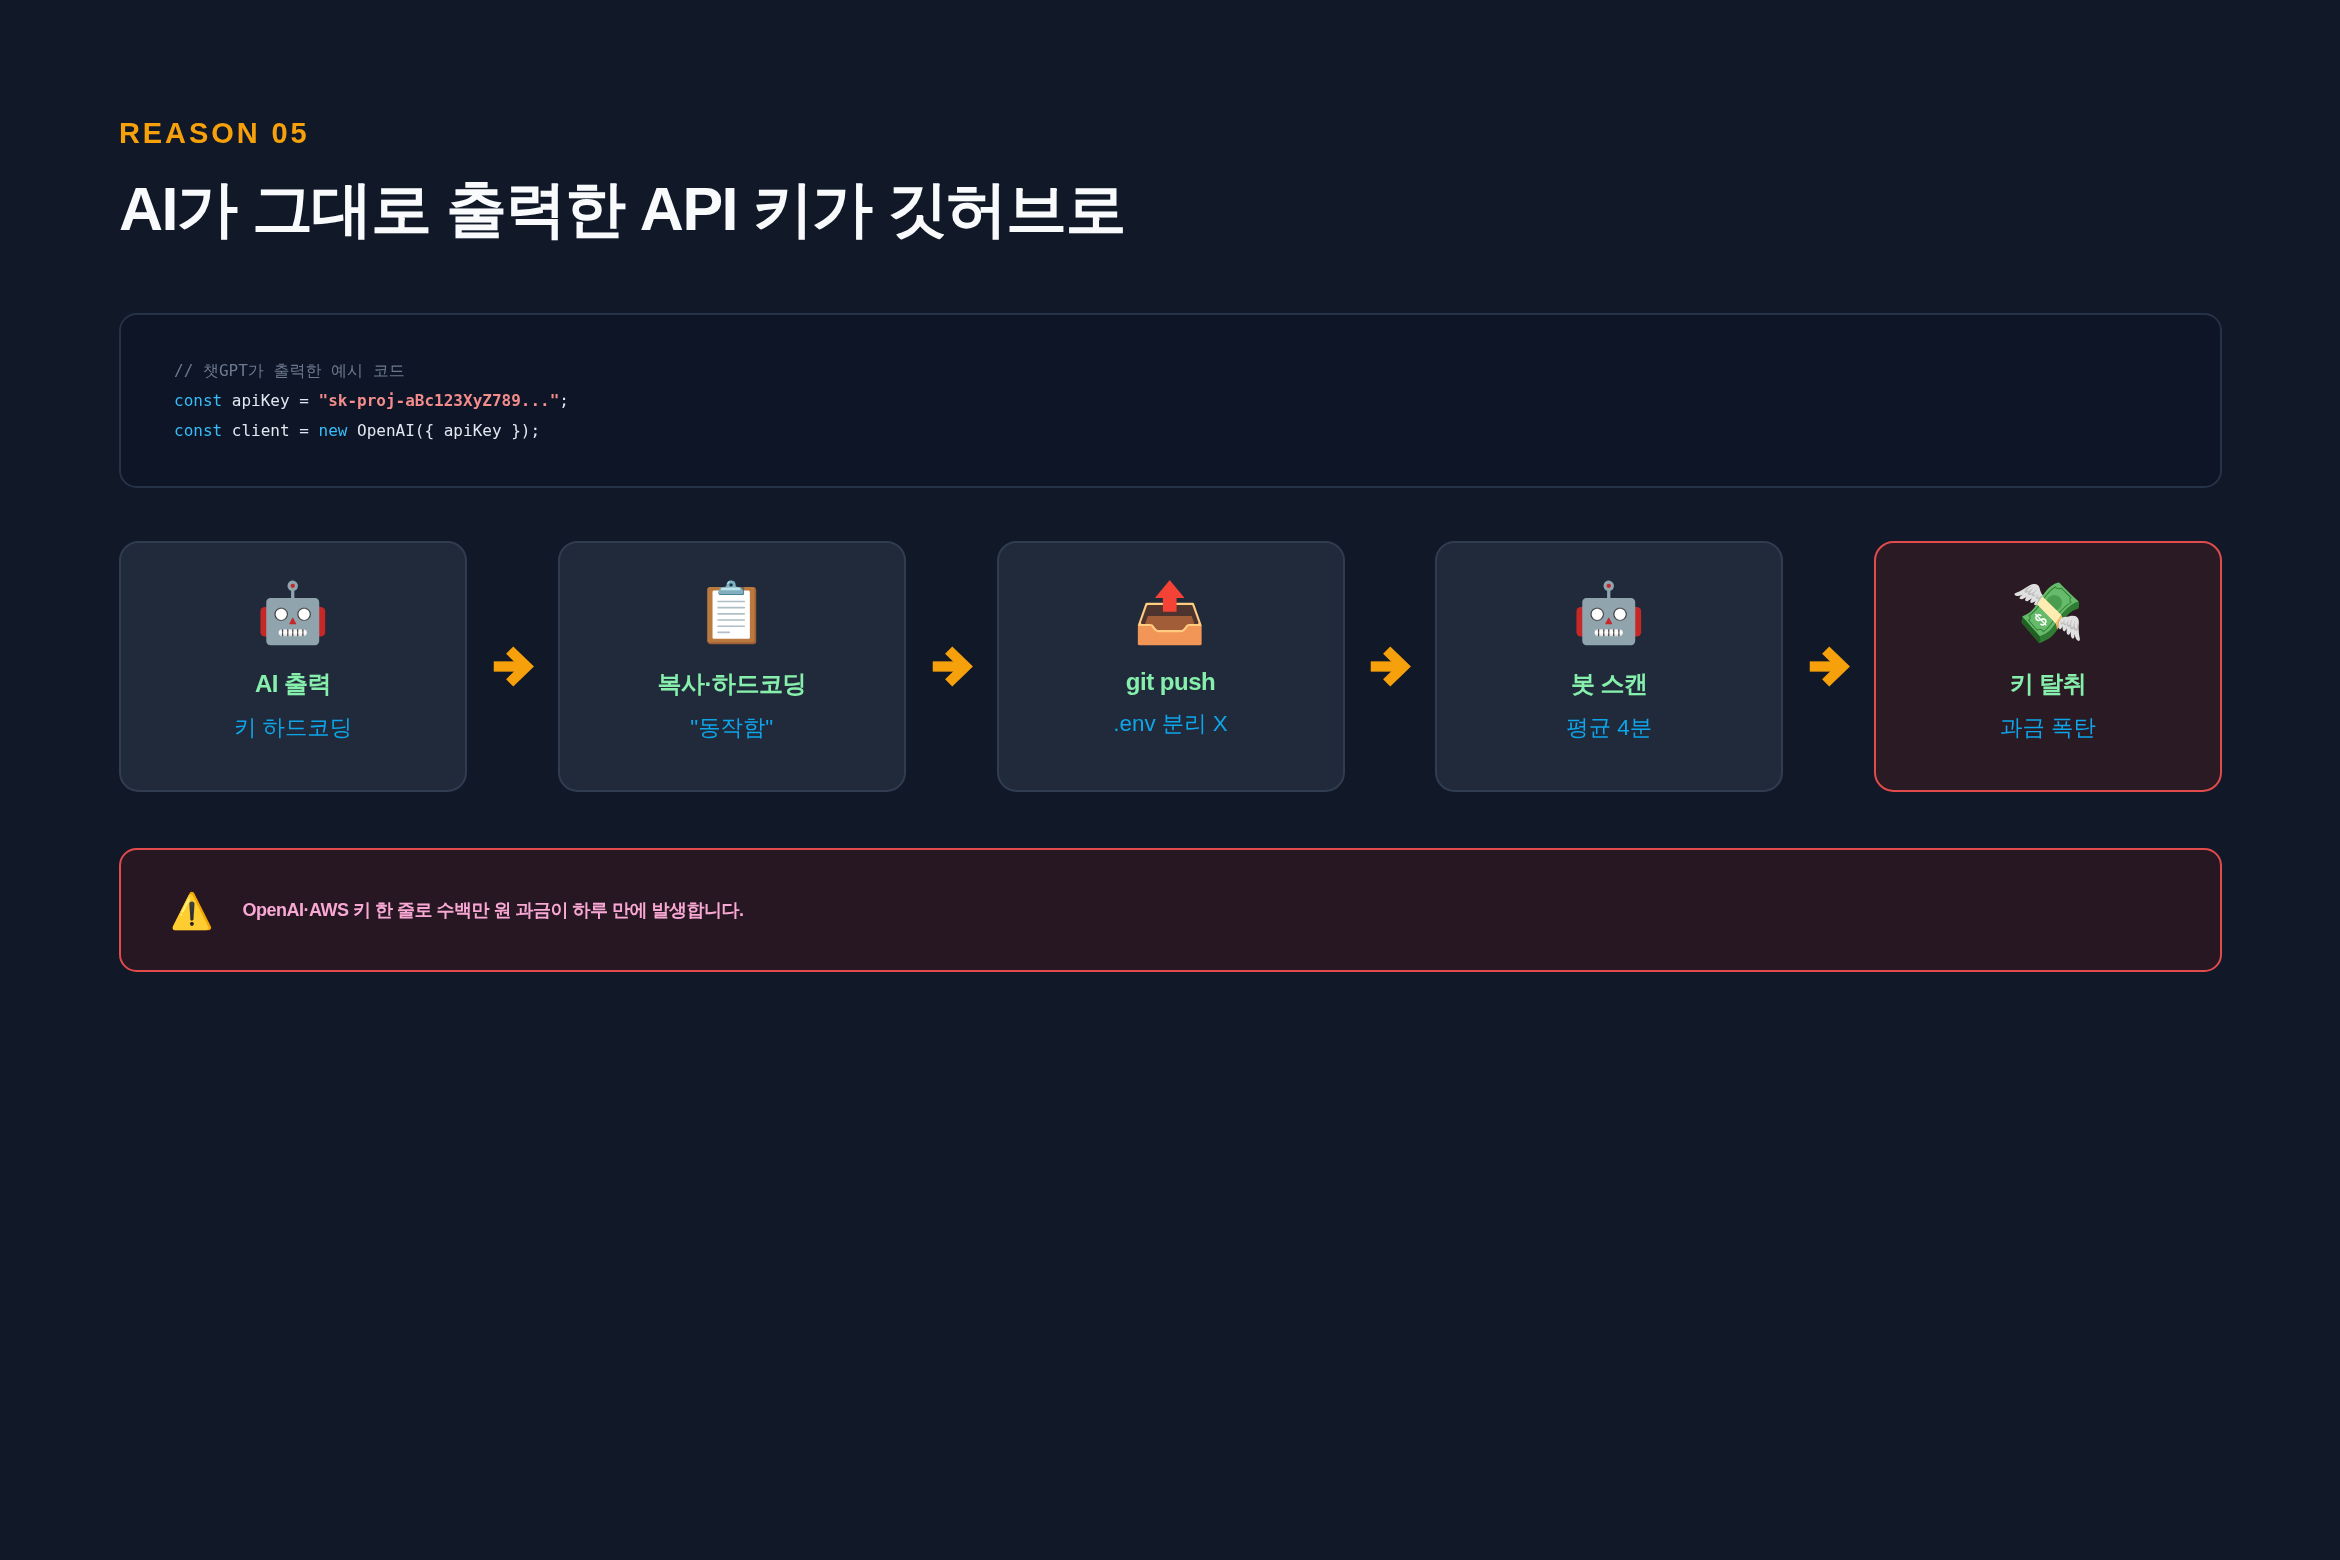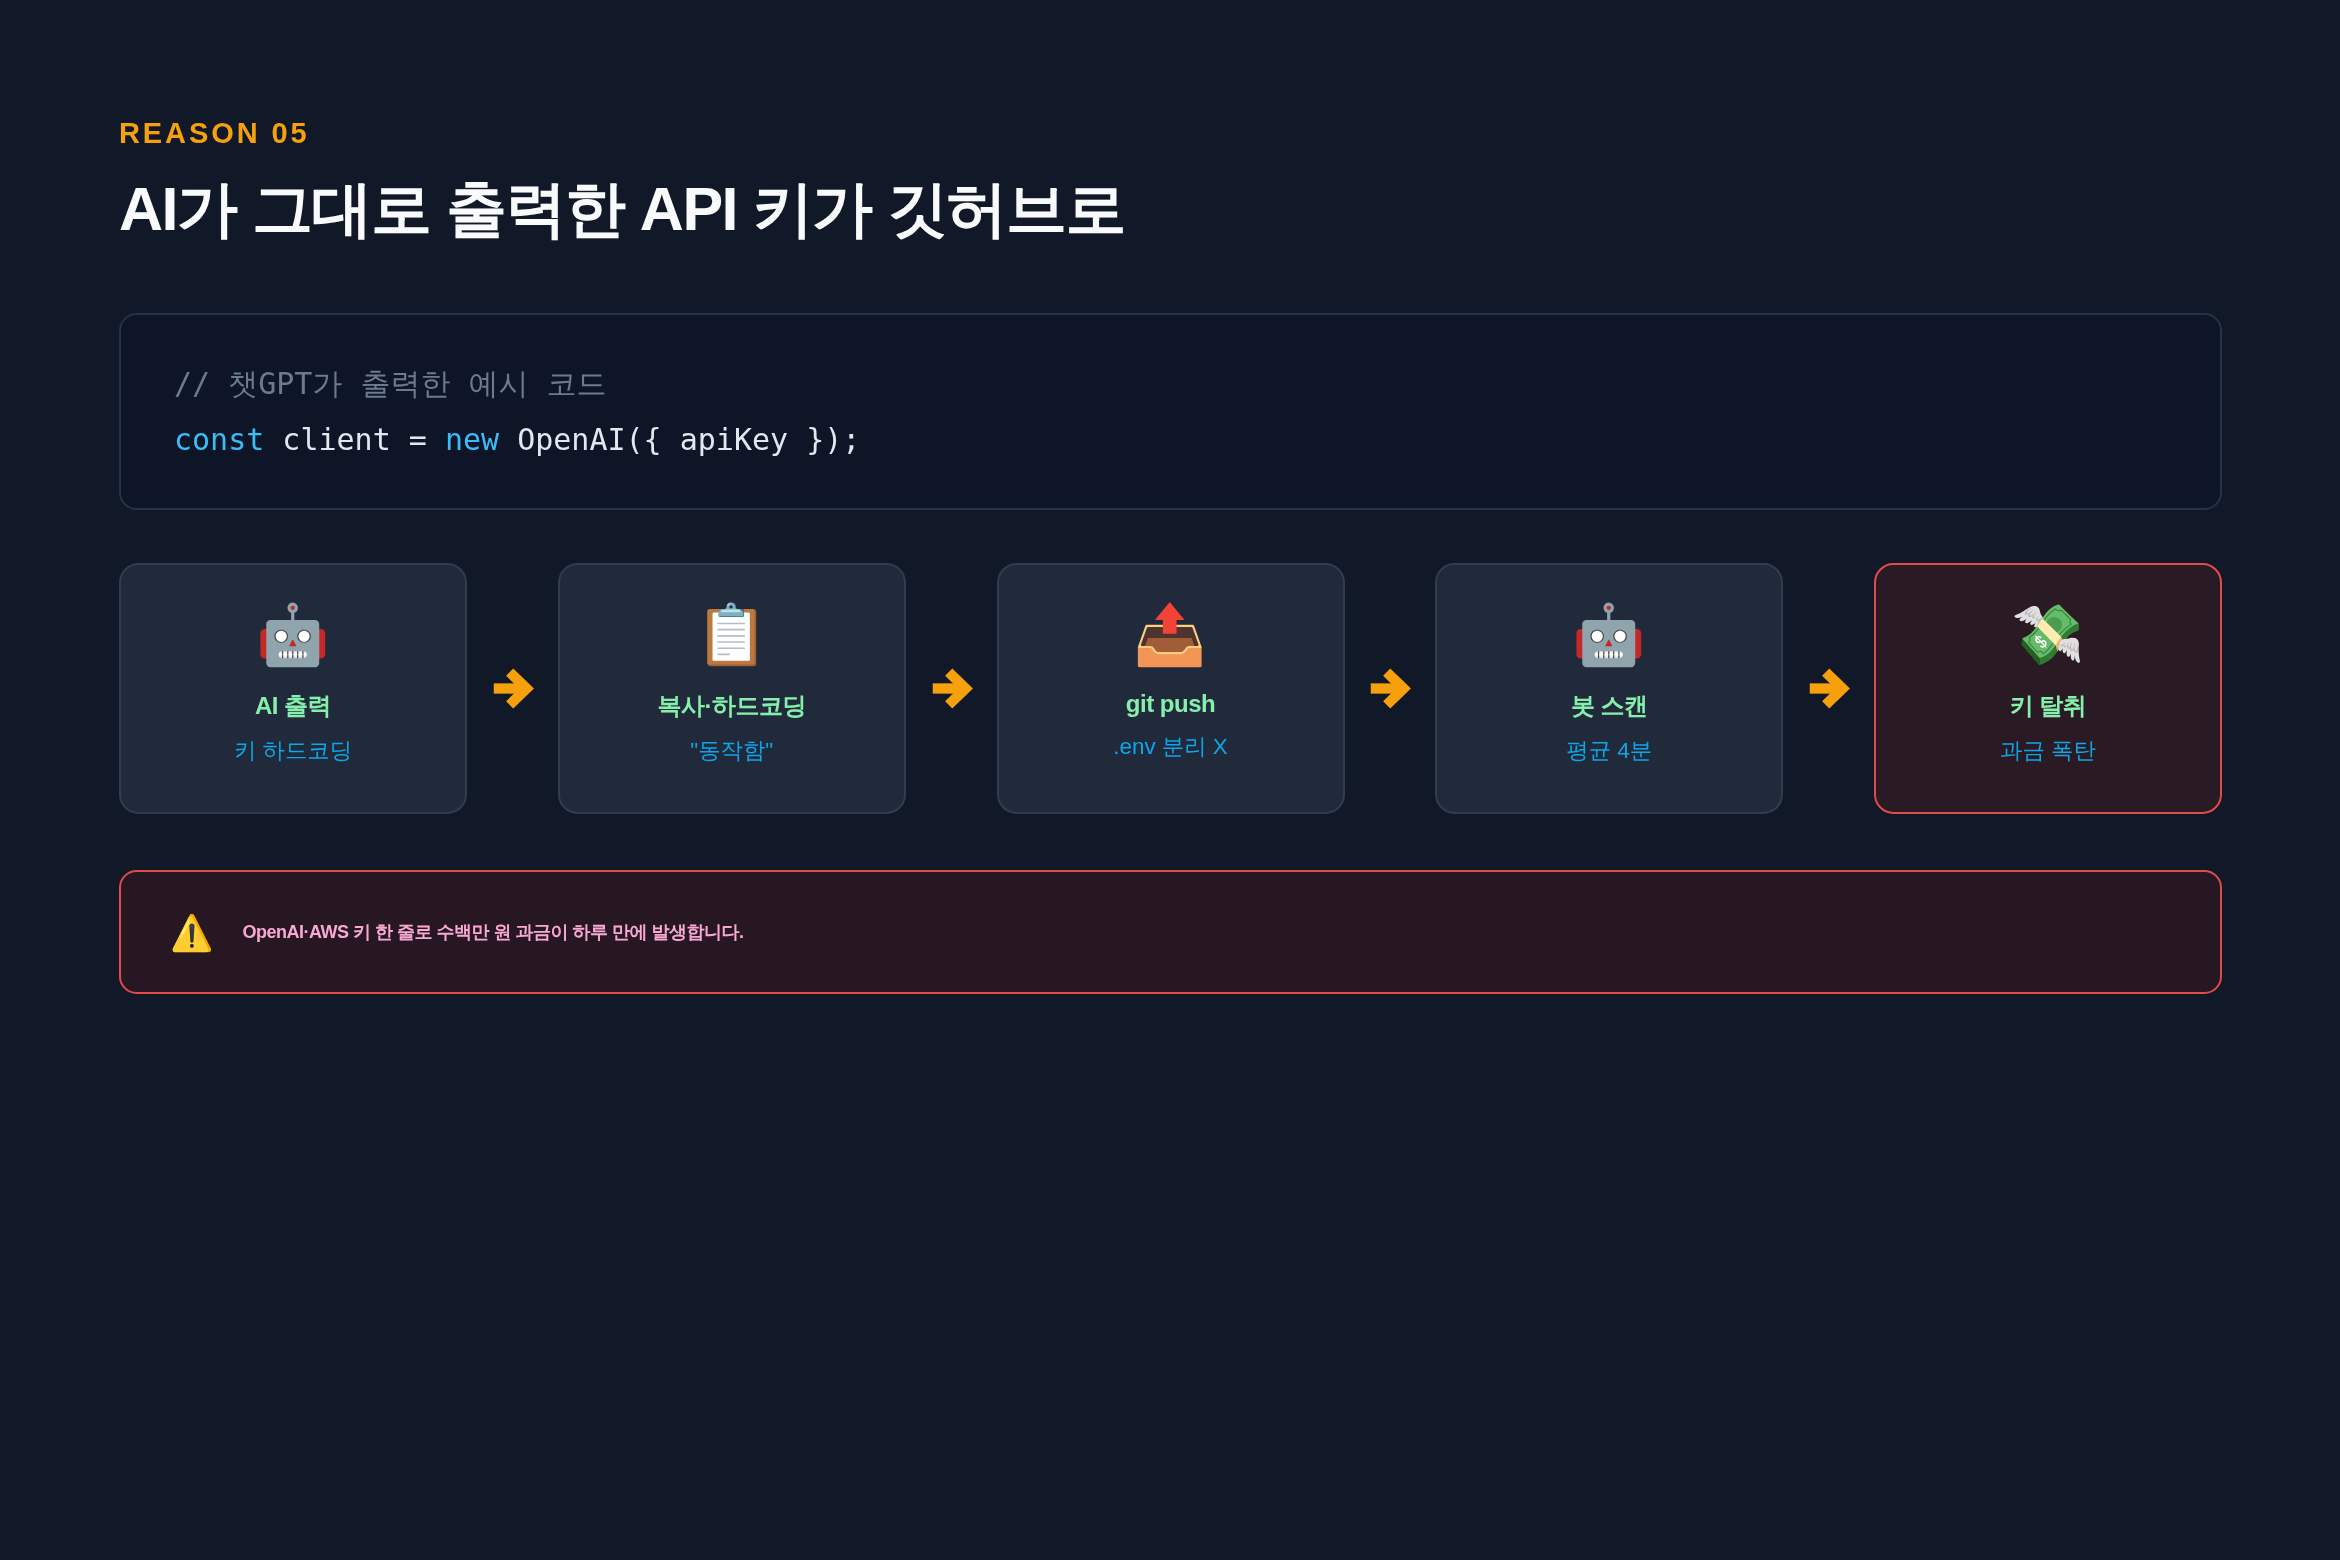--- a/index.html
+++ b/index.html
@@ -45,21 +45,21 @@
   
   .code-block {
     box-sizing: border-box;
     margin-top: 70px;
     width: 2103px;
     border-radius: 17.6px;
     background: #0D1526;
     border: 2px solid #263248;
     padding: 41px 53px;
     font-family: "DejaVu Sans Mono", monospace;
-    font-size: 30px;
+    font-size: 16px;
     line-height: 1.85;
     color: #E2E8F0;
   }
   .code-line { white-space: pre; }
   .code-line .kw  { color: var(--code-keyword, #38BDF8); }
   .code-line .str { color: var(--code-string, #F48C8C); font-weight: bold; }
   .code-line.comment { color: #6C7A90; }
 
   
   .flow {
@@ -135,20 +135,21 @@
 </head>
 <body>
 
 <div class="slide">
 
   <div class="eyebrow">REASON 05</div>
   <h1 class="title">AI가 그대로 출력한 API 키가 깃허브로</h1>
 
   <div class="code-block">
     <div class="code-line comment">// 챗GPT가 출력한 예시 코드</div>
+    <div class="code-line"><span class="kw">const</span><span> apiKey = </span><span class="str">"sk-proj-aBc123XyZ789..."</span><span>;</span></div>
     <div class="code-line"><span class="kw">const</span><span> client = </span><span class="kw">new</span><span> OpenAI({ apiKey });</span></div>
   </div>
 
   <div class="flow">
 
     <div class="card">
       <div class="emoji">🤖</div>
       <div class="card-title">AI 출력</div>
       <div class="card-sub">키 하드코딩</div>
     </div>

